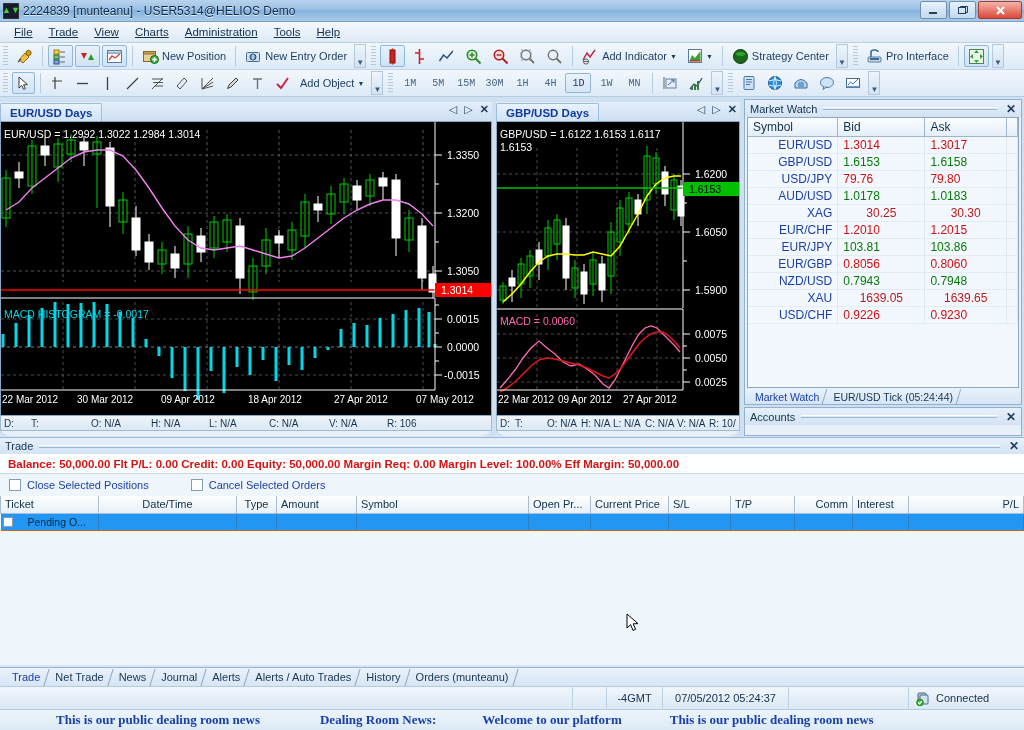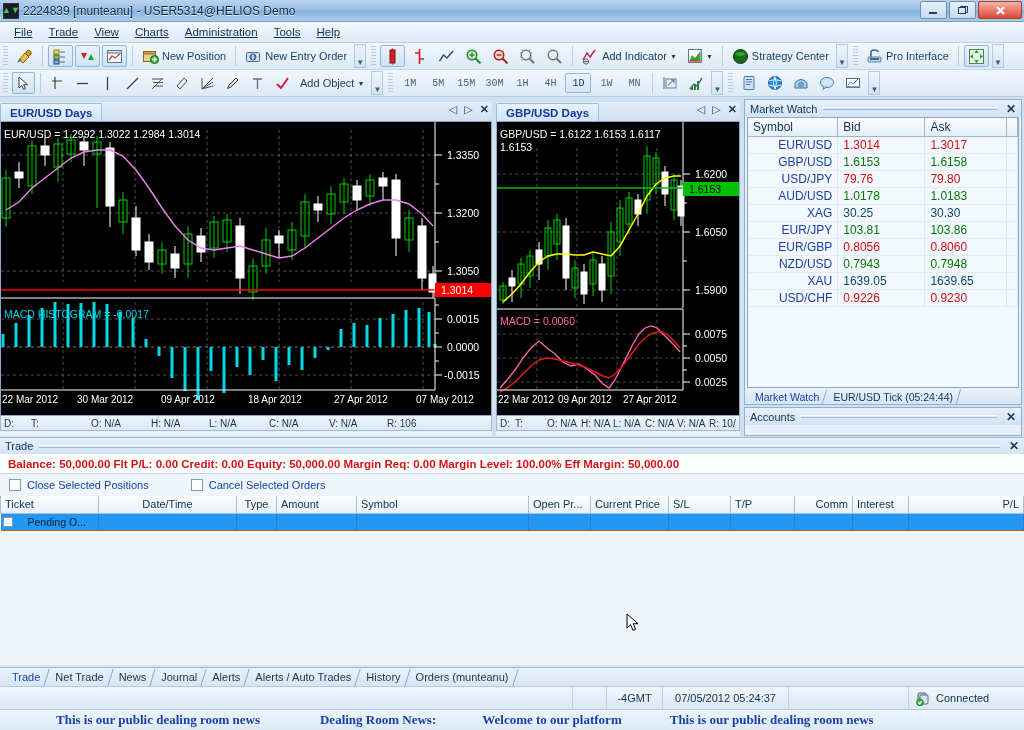--- a/index.html
+++ b/index.html
@@ -86,21 +86,21 @@
 
   svg { display: block; }
 
   
   .workspace {
     position: absolute; left: 0; top: 97px; width: 1024px; height: 339px;
     background: #cfe0f1;
   }
 
   
-  .chartpanel { position: absolute; background: #e8f1fa; }
+  .chartpanel { position: absolute; background: #e8f1fa; border-radius: 10px; }
   .chart-tabstrip {
     height: 19px; display: flex; align-items: flex-end;
     background: linear-gradient(to bottom,#e3eefa,#cfe0f1);
     position: relative;
   }
   .chart-tab {
     height: 18px; padding: 1px 9px 0 9px;
     background: linear-gradient(to bottom,#e9f3fd,#cfe3f6);
     border: 1px solid #9dbdda; border-bottom: none;
     border-radius: 2px 2px 0 0;
@@ -147,21 +147,21 @@
     text-align: left; padding: 1px 5px; height: 18px;
   }
   table.mw td {
     font-size: 12px; padding: 0 5px; height: 17px;
     border-bottom: 1px solid #e2ecf5; border-right: 1px solid #dbe7f2;
     white-space: nowrap;
   }
   td.sym { color: #1b3fa8; text-align: right; padding-right: 8px; }
   .up { color: #067a06; }
   .down { color: #d01010; }
-  .flat { color: #0c4a6e; }
+  .flat { color: #b91c1c; text-align: center; }
 
   .mini-tabs {
     display: flex; align-items: flex-end; height: 16px;
     background: linear-gradient(to bottom,#e9f2fb,#d5e5f5);
     padding-left: 2px;
   }
   .mini-tab {
     font-size: 10.5px; padding: 0 6px 0 8px; height: 15px;
     display: flex; align-items: center; color: #16354f;
     position: relative;
@@ -1056,20 +1056,26 @@
                 <td class="up">1.0183</td>
                 <td></td>
               </tr>
             <tr>
                 <td class="sym">XAG</td>
                 <td class="flat">30.25</td>
                 <td class="flat">30.30</td>
                 <td></td>
               </tr>
             <tr>
+                <td class="sym">EUR/CHF</td>
+                <td class="down">1.2010</td>
+                <td class="down">1.2015</td>
+                <td></td>
+              </tr>
+            <tr>
                 <td class="sym">EUR/JPY</td>
                 <td class="up">103.81</td>
                 <td class="up">103.86</td>
                 <td></td>
               </tr>
             <tr>
                 <td class="sym">EUR/GBP</td>
                 <td class="down">0.8056</td>
                 <td class="down">0.8060</td>
                 <td></td>

